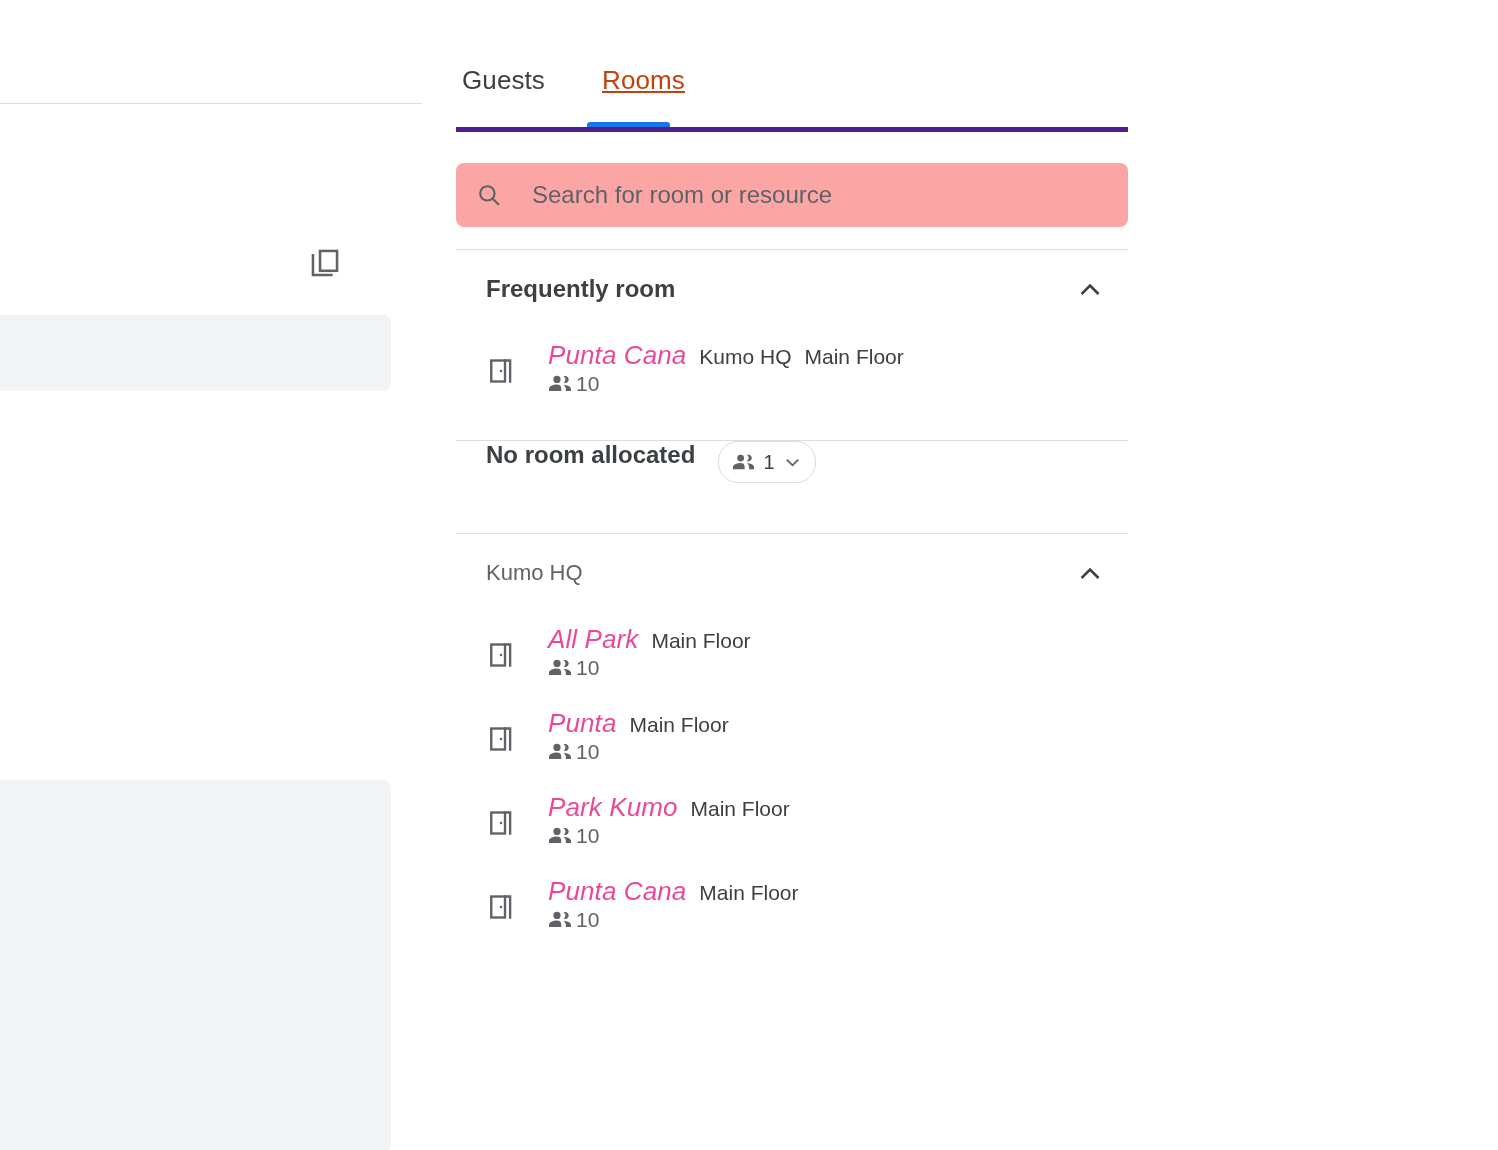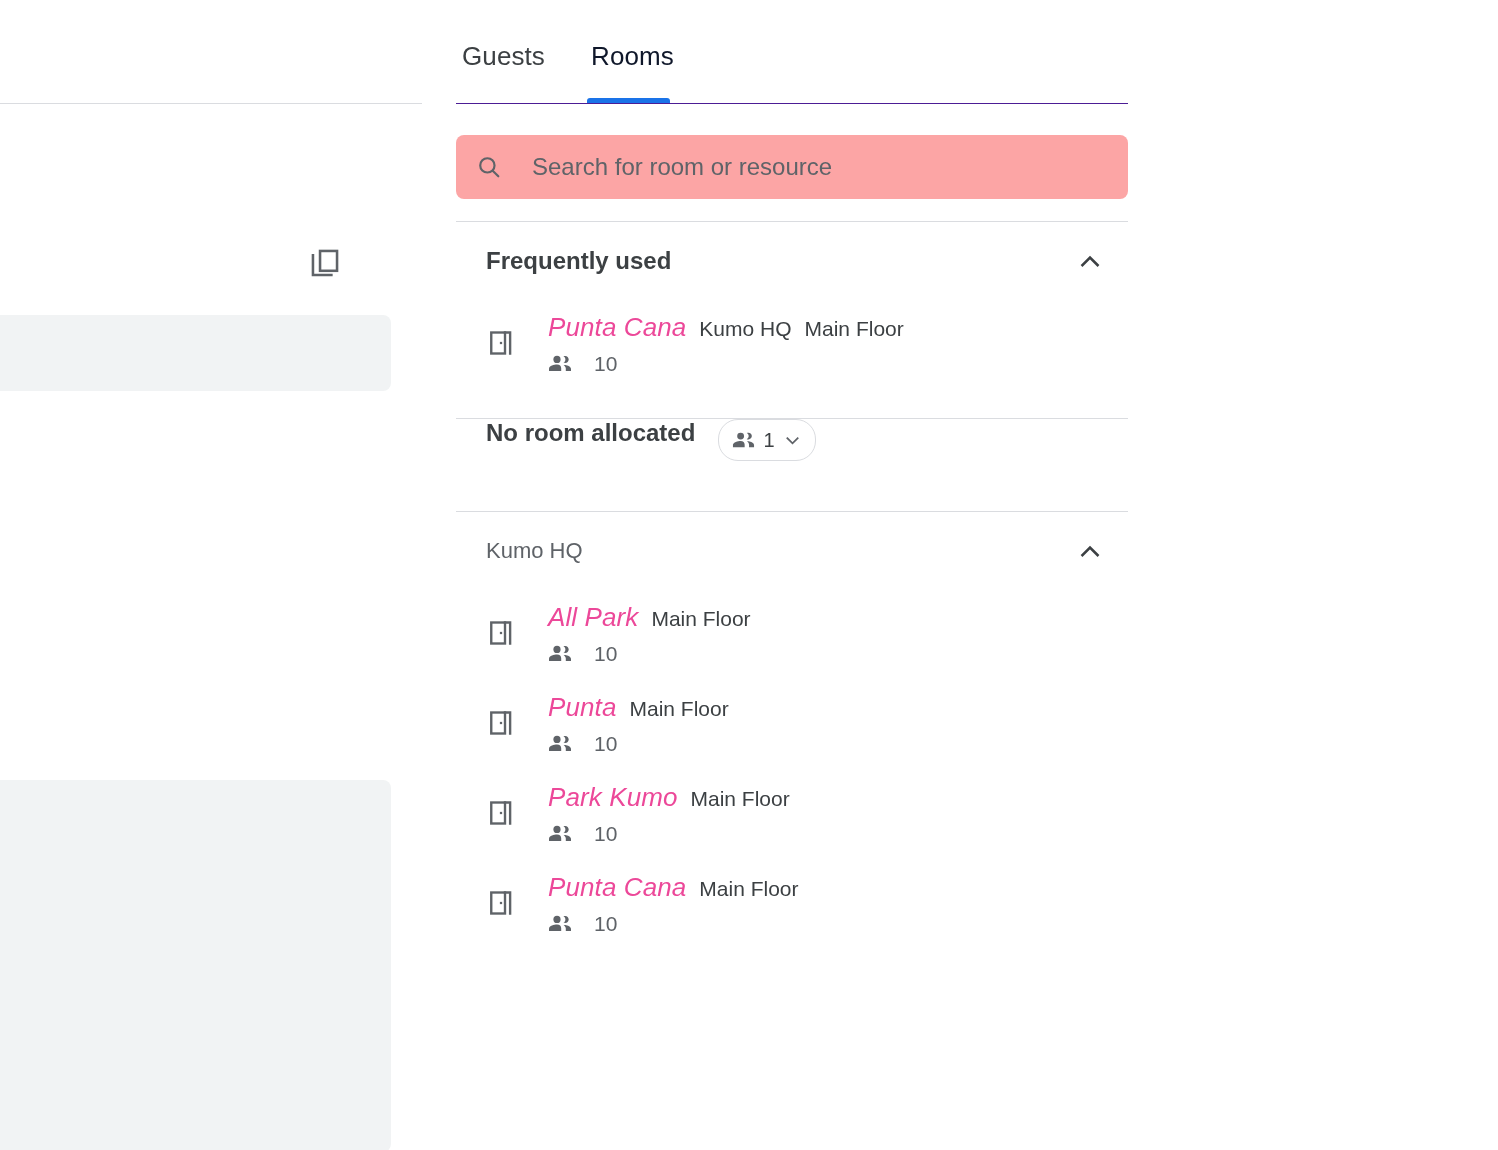--- a/index.html
+++ b/index.html
@@ -53,22 +53,22 @@
   #room-panel {
     position: absolute;
     left: 456px; top: 0;
     width: 672px;
     height: 1150px;
   }
 
   
   #tab-bar {
     position: relative;
-    height: 104px;
-    border-bottom: 1px solid #4c1d95;
+    height: 132px;
+    border-bottom: 5px solid #4c1d95;
     box-sizing: border-box;
     padding-left: 0;
   }
   .tab {
     position: absolute;
     bottom: 0;
     height: 104px;
     display: flex;
     align-items: flex-start;
     padding-top: 42px;
@@ -78,22 +78,23 @@
     cursor: pointer;
     background: none;
     border: none;
     font-family: "Liberation Sans", sans-serif;
   }
   #tab-guests {
     left: 0;
     color: #3c4043;
   }
   #tab-rooms {
-    left: 129px;
-    color: #0f172a;
+    left: 140px;
+    color: #c2410c;
+    text-decoration: underline;
   }
   #tab-rooms-underline {
     position: absolute;
     left: 131px;
     bottom: 0;
     width: 83px;
     height: 5px;
     background: #1a73e8;
     border-radius: 3px 3px 0 0;
   }
@@ -186,22 +187,22 @@
     letter-spacing: 0.1px;
     font-style: italic;
   }
   .room-meta {
     font-size: 21px;
     color: #3c4043;
   }
   .room-cap-line {
     display: flex;
     align-items: flex-end;
-    gap: 22px;
-    margin-top: 9px;
+    gap: 4px;
+    margin-top: 1px;
   }
   .people-icon {
     width: 24px; height: 24px;
     color: #5f6368;
     flex: 0 0 auto;
   }
   .room-cap {
     font-size: 21px;
     color: #5f6368;
   }
@@ -279,21 +280,21 @@
         <svg viewBox="0 0 24 24" width="26" height="26" fill="none" stroke="currentColor" stroke-width="2" stroke-linecap="round">
           <circle cx="10.5" cy="10.5" r="6.6"></circle>
           <line x1="15.4" y1="15.4" x2="20.6" y2="20.6"></line>
         </svg>
       </span>
       <input id="search-input" type="text" value="" placeholder="Search for room or resource" style="">
     </div>
   </div>
 
   <div class="section-header strong">
-    <span class="section-title">Frequently used</span>
+    <span class="section-title">Frequently room</span>
     <span class="chevron">
       <svg viewBox="0 0 24 24" width="28" height="28" fill="none" stroke="currentColor" stroke-width="2.2" stroke-linecap="square" stroke-linejoin="miter">
         <polyline points="5.5,15.5 12,9 18.5,15.5"></polyline>
       </svg>
     </span>
   </div>
 
   <div class="frequent-list">
     <div class="room-row">
       <span class="room-icon">

